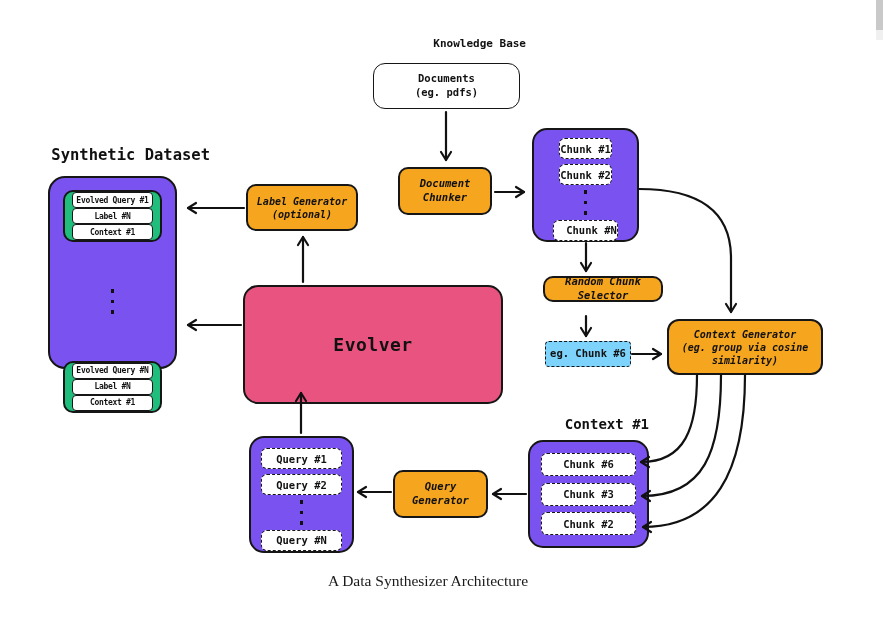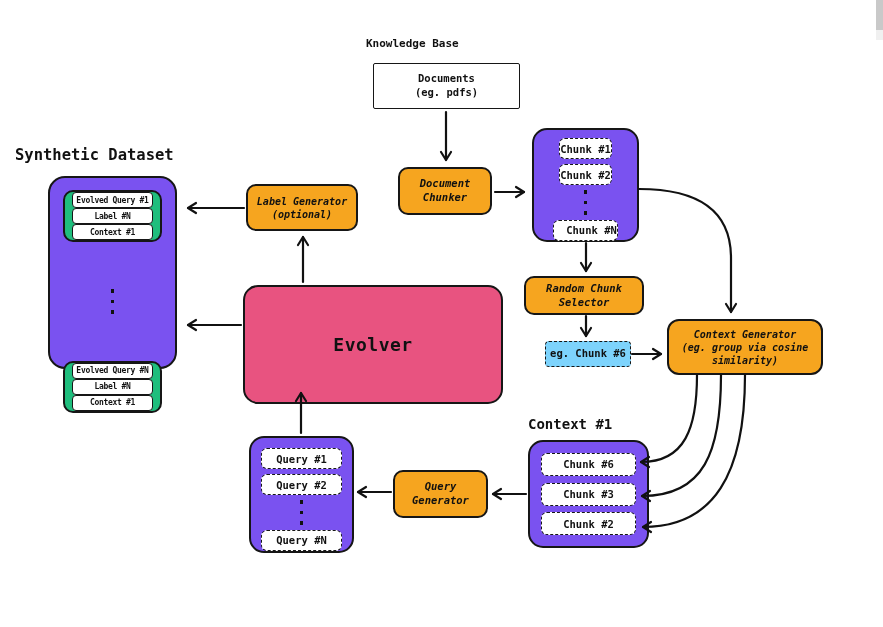--- a/index.html
+++ b/index.html
@@ -7,33 +7,33 @@
     position:relative;width:883px;height:627px;background:#ffffff;overflow:hidden;
     font-family:"DejaVu Sans Mono","Liberation Mono",monospace;color:#111;
   }
   .abs{position:absolute;box-sizing:border-box;}
   .node{
     border:2px solid var(--border,#161616);display:flex;flex-direction:column;
     align-items:center;justify-content:center;text-align:center;
     font-weight:bold;line-height:1.3;
   }
   .orange{background:var(--orange,#F6A51F);border-radius:10px;font-size:10.5px;font-style:italic;}
-  .white-node{background:#ffffff;border-radius:2px;font-size:10.5px;}
+  .white-node{background:#ffffff;border-radius:12px;font-size:10.5px;}
   .purple{background:var(--purple,#7A52F0);border-radius:15px;border:2px solid var(--border,#161616);
     display:flex;flex-direction:column;}
   .pink{background:var(--pink,#E85380);border-radius:15px;font-size:18px;letter-spacing:.5px;}
   .green{background:var(--green,#1FBE7D);border:2px solid var(--border,#161616);border-radius:10px;
     display:flex;flex-direction:column;justify-content:space-evenly;padding:0 7px;}
   .chip{
     background:#fff;border:1.6px dashed #161616;border-radius:6px;
     display:flex;align-items:center;justify-content:center;
     font-size:10.5px;font-weight:bold;flex:0 0 auto;
   }
   .chip.solid{border-style:solid;border-width:1.4px;border-radius:4px;font-size:8px;height:14px;letter-spacing:-0.3px;}
-  .heading{font-weight:bold;text-align:left;}
+  .heading{font-weight:bold;text-align:right;}
   .dots{display:flex;flex-direction:column;align-items:center;justify-content:center;flex:1 1 auto;gap:7px;}
   .dots i{display:block;width:3.5px;height:3.5px;background:#111;}
   .caption{
     font-family:"Liberation Serif","DejaVu Serif",serif;font-size:15.5px;color:#1a1a1a;
     text-align:center;font-weight:normal;
   }
   #connectors{position:absolute;left:0;top:0;width:883px;height:627px;pointer-events:none;z-index:5;}
   #scroll-track{position:absolute;right:0;top:0;width:7px;height:40px;background:#f0f0f0;}
   #scroll-thumb{position:absolute;right:0;top:0;width:7px;height:30px;background:#c9c9c9;}
 </style>
@@ -85,21 +85,21 @@
     <div class="chip" style="height:19px;">Chunk #1</div>
     <div class="chip" style="height:19px;">Chunk #2</div>
     <div class="dots">
         <i></i>
         <i></i>
         <i></i>
       </div>
     <div class="chip" style="height:19px;padding-left:12px;">Chunk #N</div>
   </div>
 
-  <div class="abs node orange" style="left:524px;top:276px;width:120px;height:39px;">
+  <div class="abs node orange" style="left:543px;top:276px;width:120px;height:26px;">
     <span>Random Chunk</span>
     <span>Selector</span>
   </div>
 
   <div class="abs node" style="left:545px;top:341px;width:86px;height:26px;background:#7dd3fc;border:1.6px dashed #161616;border-radius:4px;font-size:10.5px;">eg. Chunk #6</div>
 
   <div class="abs node orange" style="left:667px;top:319px;width:156px;height:56px;font-size:10px;border-radius:12px;">
     <span>Context Generator</span>
     <span>(eg. group via cosine</span>
     <span>similarity)</span>
@@ -145,18 +145,19 @@
         <i></i>
         <i></i>
       </div>
     <div class="green" style="height:63px;">
       <div class="chip solid">Evolved Query #N</div>
       <div class="chip solid">Label #N</div>
       <div class="chip solid">Context #1</div>
     </div>
   </div>
 
+  <div class="abs caption" style="left:278px;top:572px;width:300px;">A Data Synthesizer Architecture</div>
 
   <div id="scroll-track">
     <div id="scroll-thumb"></div>
   </div>
 
 </div>
 
 </body></html>

